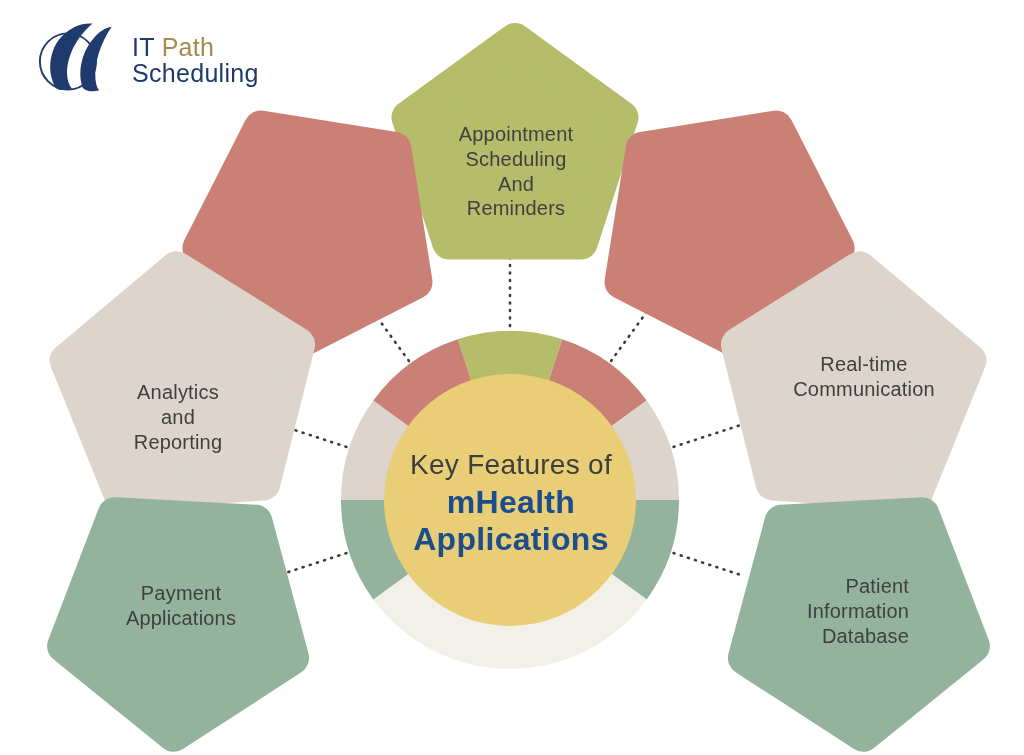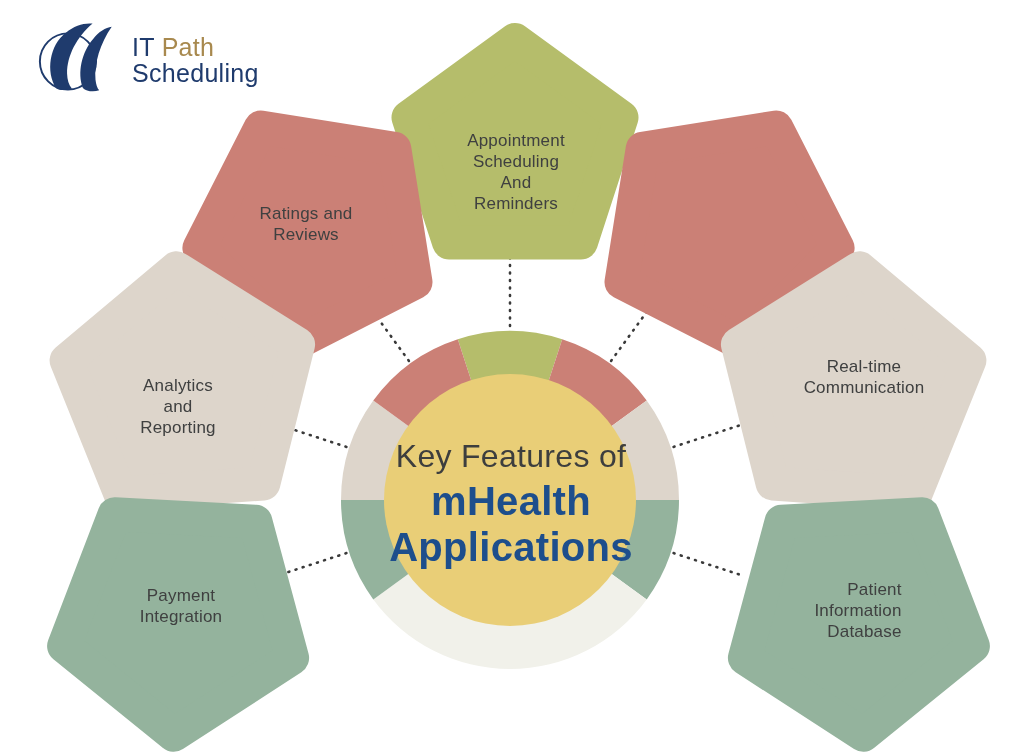--- a/index.html
+++ b/index.html
@@ -19,39 +19,39 @@
   .logo-text { margin-left: 4px; line-height: 1.04; font-size: 25px; letter-spacing: 0.3px; color: #1f3b6d; }
   .logo-line1 { white-space: nowrap; }
   .logo-path { color: #a8894e; }
 
   
   .pent-label {
     position: absolute;
     transform: translate(-50%, -50%);
     text-align: center;
     white-space: pre-line;
-    font-size: 17px;
+    font-size: 20px;
     line-height: 1.24;
     font-weight: 500;
     color: #3f4040;
     letter-spacing: 0.2px;
     pointer-events: none;
   }
 
   
   .center-label {
     position: absolute;
     left: 511px; top: 504px;
     transform: translate(-50%, -50%);
     text-align: center;
     pointer-events: none;
   }
-  .center-title { font-size: 32px; font-weight: 500; color: #3d3e3e; letter-spacing: 0.3px; }
+  .center-title { font-size: 28px; font-weight: 500; color: #3d3e3e; letter-spacing: 0.3px; }
   .center-sub {
-    font-size: 40px; font-weight: 700; color: #1d4e8c;
+    font-size: 32px; font-weight: 700; color: #1d4e8c;
     line-height: 1.16; margin-top: 3px; white-space: pre-line; letter-spacing: 0.3px;
   }
 </style>
 </head>
 <body>
 
 <div class="stage">
 
   <svg class="diagram" width="1024" height="755" viewBox="0 0 1024 755">
 
@@ -100,29 +100,27 @@
     <div class="logo-text">
       <div class="logo-line1"><span>IT </span><span class="logo-path">Path</span></div>
       <div class="logo-line2">Scheduling</div>
     </div>
   </div>
 
   <div class="pent-label" style="left:516px; top:172px;">Appointment
 Scheduling
 And
 Reminders</div>
-  <div class="pent-label" style="left:306px; top:224px;">Ratings and
-Reviews</div>
-  <div class="pent-label" style="left:178px; top:407px;text-align:center;">Analytics
+  <div class="pent-label" style="left:178px; top:417px;text-align:center;">Analytics
 and
 Reporting</div>
   <div class="pent-label" style="left:864px; top:377px;">Real-time
 Communication</div>
   <div class="pent-label" style="left:181px; top:606px;">Payment
-Integration</div>
+Applications</div>
   <div class="pent-label" style="left:858px; top:611px;text-align:right;">Patient
 Information
 Database</div>
 
   <div class="center-label">
     <div class="center-title">Key Features of</div>
     <div class="center-sub">mHealth
 Applications</div>
   </div>
 

